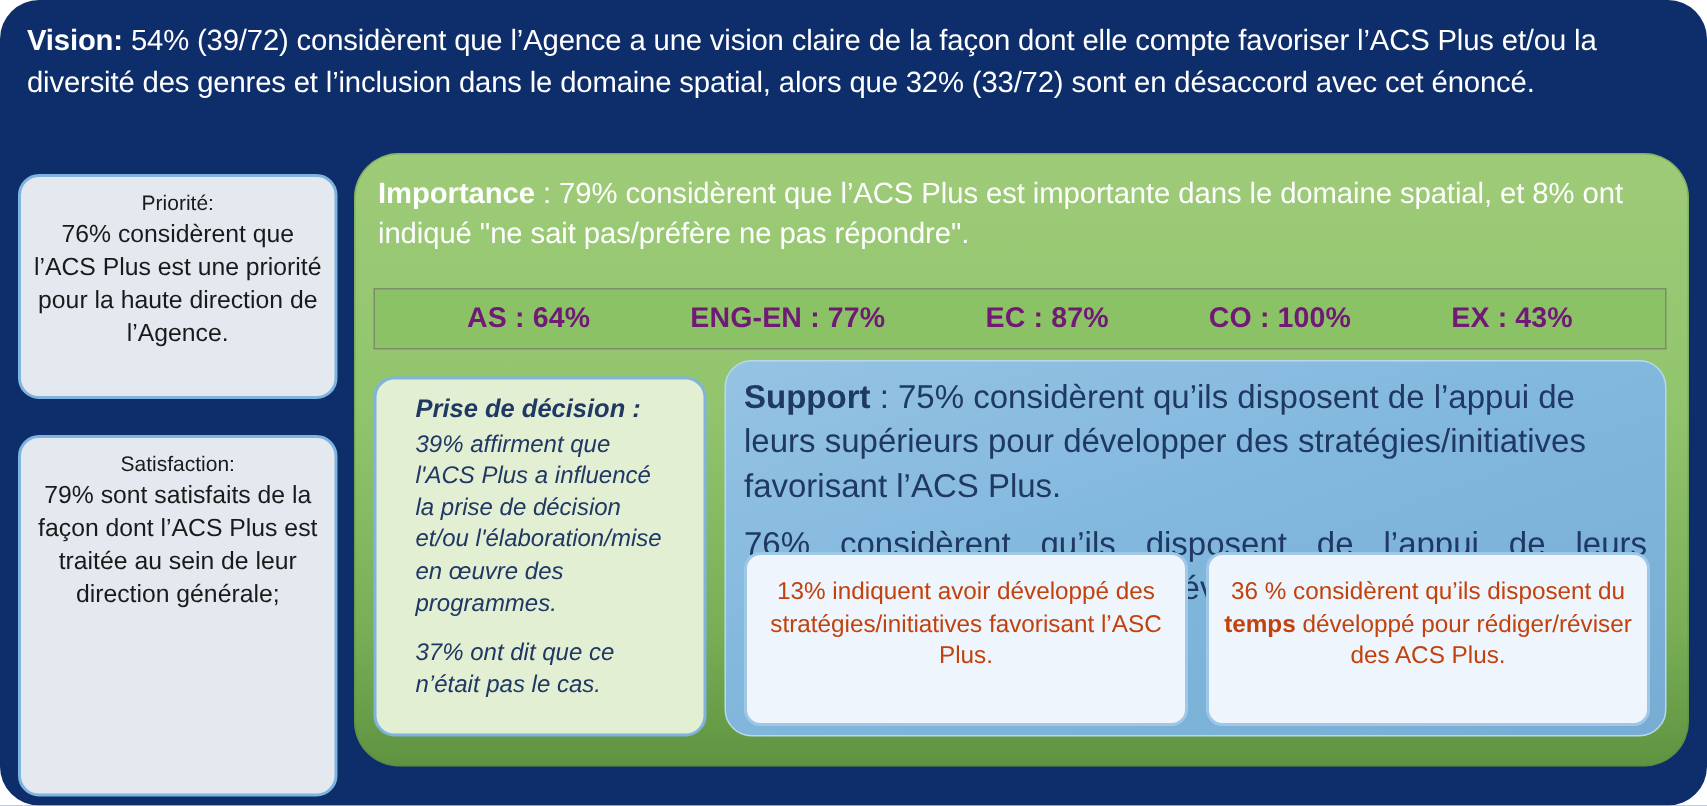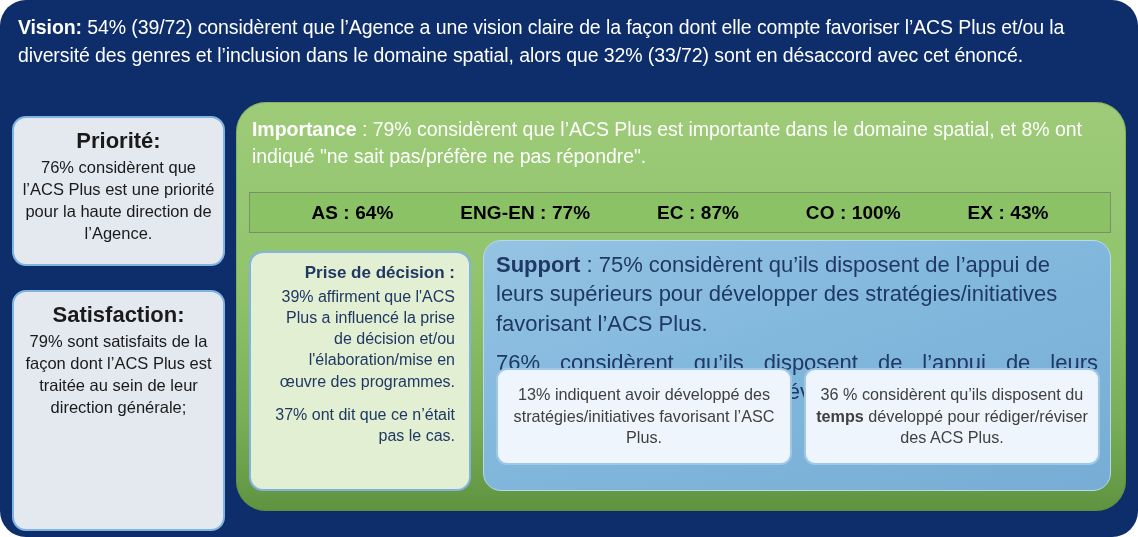--- a/index.html
+++ b/index.html
@@ -44,22 +44,22 @@
   .light-card {
     background: #e4e8ef;
     border: 2px solid #7fb3e0;
     border-radius: 14px;
     box-sizing: border-box;
     color: #1a1a1a;
     text-align: center;
     padding: 8px 8px 9px 8px;
   }
   .light-card .card-title {
-    font-weight: bold;
-    font-size: 22px;
+    font-weight: normal;
+    font-size: 14px;
     line-height: 1.35;
     display: block;
   }
   .light-card .card-body {
     font-size: 16.5px;
     line-height: 1.34;
     display: block;
   }
   .light-card .card-body + .card-body { margin-top: 11px; }
 
@@ -99,41 +99,42 @@
     height: 41px;
     border: 1px solid #7d8f6a;
     background: #8cc266;
     box-sizing: border-box;
     display: flex;
     align-items: center;
     justify-content: space-around;
     padding: 0 28px;
   }
   .stat-item {
-    color: #000000;
+    color: #701a75;
     font-size: 19px;
     font-weight: bold;
     letter-spacing: 0.1px;
     white-space: nowrap;
   }
 
   
   #card-decision {
     position: absolute;
     left: 13px;
     top: 149px;
     width: 222px;
     height: 240px;
     background: #e3efd3;
     border: 2px solid #7fb3e0;
     border-radius: 14px;
     box-sizing: border-box;
     color: #1f3864;
-    text-align: right;
-    padding: 9px 14px;
+    text-align: left;
+    padding: 9px 26px;
+    font-style: italic;
   }
   #card-decision .card-title {
     font-weight: bold;
     font-size: 17px;
     display: block;
     line-height: 1.3;
     margin-bottom: 2px;
   }
   #card-decision .card-body {
     font-size: 16px;
@@ -171,26 +172,26 @@
     width: 604px;
     display: flex;
     gap: 12px;
   }
   .white-card {
     flex: 1;
     background: #eef5fc;
     border: 2px solid #9fc8e8;
     border-radius: 11px;
     box-sizing: border-box;
-    color: #404040;
+    color: #c2410c;
     text-align: center;
     font-size: 16.2px;
     line-height: 1.34;
     padding: 14px 8px;
-    height: 97px;
+    height: 116px;
   }
   .white-card b { font-weight: bold; }
 </style>
 </head>
 <body>
 
 <div class="infographic">
 
   <div class="vision-banner">
     <b>Vision:</b><span> 54% (39/72) considèrent que l’Agence a une vision claire de la façon dont elle compte favoriser l’ACS Plus et/ou la diversité des genres et l’inclusion dans le domaine spatial, alors que 32% (33/72) sont en désaccord avec cet énoncé.</span>

